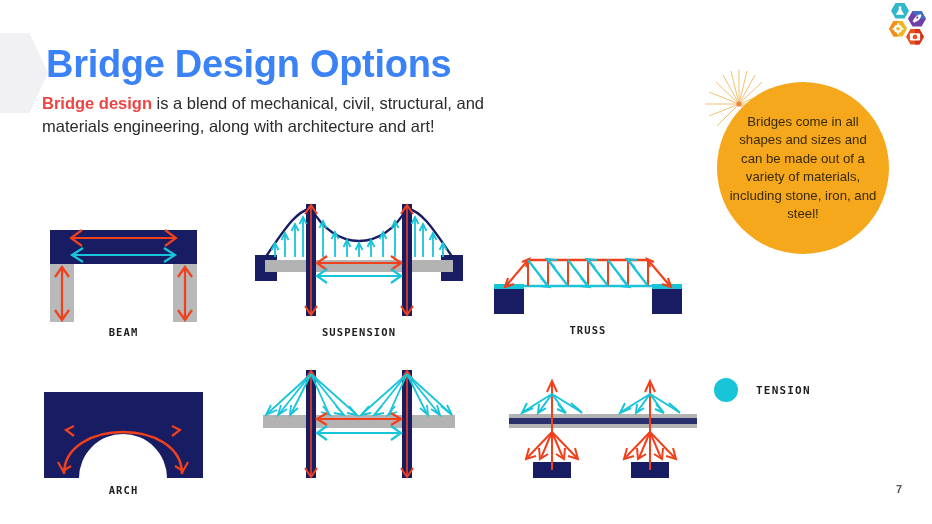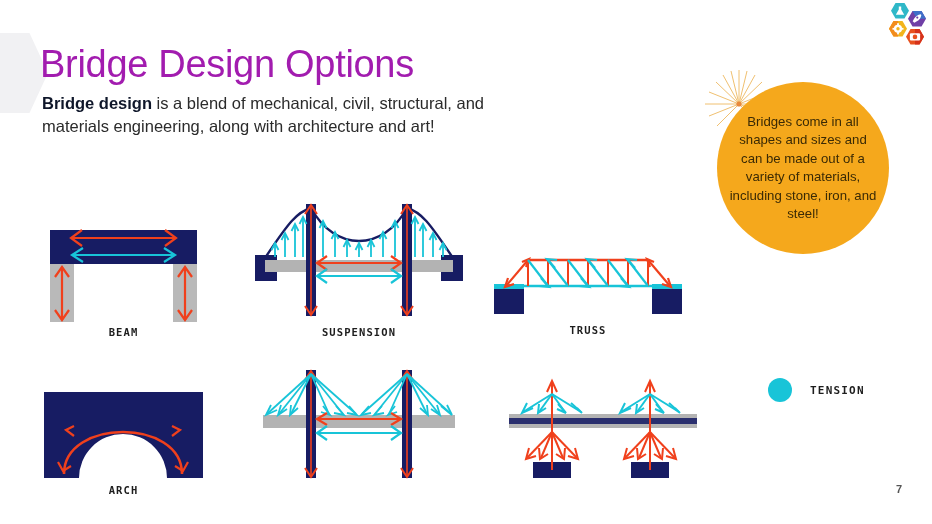--- a/index.html
+++ b/index.html
@@ -8,29 +8,29 @@
 
   
   .title-hex{
     position:absolute;left:-26px;top:33px;width:74px;height:80px;
     background:#f1f1f3;
     clip-path:polygon(25% 0%,75% 0%,100% 50%,75% 100%,25% 100%,0% 50%);
   }
 
   
   .title{
-    position:absolute;left:40px;top:42px;
-    font-size:38px;line-height:44px;color:#a21caf;letter-spacing:-0.3px;
-    font-weight:400;white-space:nowrap;
+    position:absolute;left:46px;top:42px;
+    font-size:38px;line-height:44px;color:#3b82f6;letter-spacing:-0.3px;
+    font-weight:700;white-space:nowrap;
   }
   .subtitle{
     position:absolute;left:42px;top:92px;width:450px;
     font-size:16.5px;line-height:23px;color:#2b2b2b;
   }
-  .subtitle b{font-weight:bold;color:#0f172a;}
+  .subtitle b{font-weight:bold;color:#ef4444;}
 
   
   .burst{position:absolute;left:703px;top:68px;width:72px;height:72px;}
   .circle{
     position:absolute;left:717px;top:82px;width:172px;height:172px;
     border-radius:50%;background:#f5a81c;
     display:flex;align-items:center;justify-content:flex-start;
   }
   .circle-text{
     text-align:center;font-size:13.2px;line-height:18.5px;color:#3a2a05;
@@ -43,21 +43,21 @@
   
   .card{position:absolute;}
   .card svg{display:block;}
   .card-label{
     text-align:center;font-family:"DejaVu Sans Mono",monospace;
     font-size:10.5px;font-weight:bold;letter-spacing:1.1px;color:#1e1e1e;
     margin-top:4px;
   }
 
   
-  .legend{position:absolute;left:768px;top:378px;}
+  .legend{position:absolute;left:714px;top:378px;}
   .legend-row{display:flex;align-items:center;margin-bottom:20px;}
   .legend-dot{width:24px;height:24px;border-radius:50%;margin-right:18px;}
   .legend-label{
     font-family:"DejaVu Sans Mono",monospace;font-size:11px;
     font-weight:bold;letter-spacing:1.2px;color:#1e1e1e;
   }
 
   
   .page-num{
     position:absolute;left:896px;top:483px;font-size:11px;color:#555;

